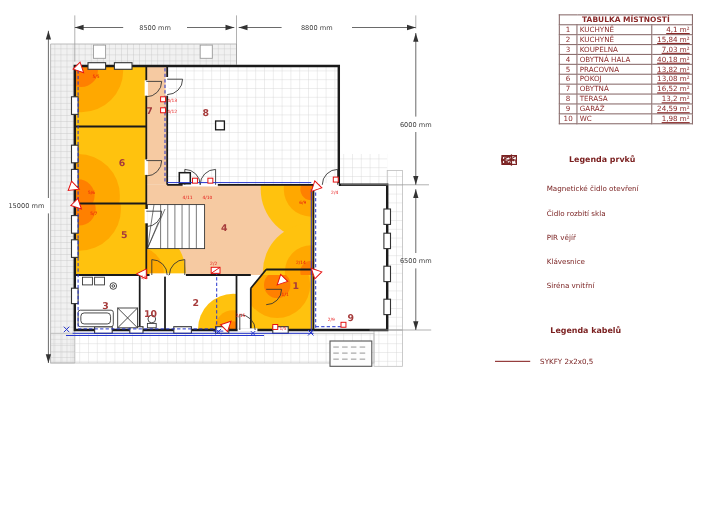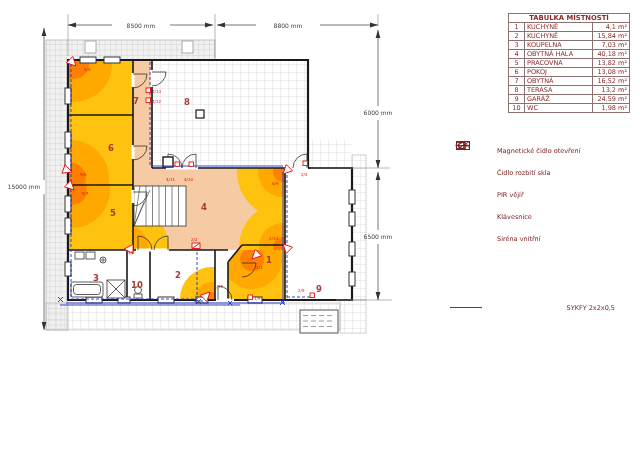--- a/index.html
+++ b/index.html
@@ -6,29 +6,29 @@
   .page{position:relative;width:640px;height:469px;background:#fff;overflow:hidden;
         font-family:"DejaVu Sans",sans-serif;}
   svg{position:absolute;left:0;top:0;}
 
   
   .room-table{position:absolute;left:508px;top:13px;width:122px;border-collapse:collapse;
               color:#8b2a2a;font-size:6.5px;line-height:8px;border-radius:14px;}
   .room-table td{border:1px solid #8d7070;padding:0 2px;height:8px;white-space:nowrap;}
   .room-table .tt{font-weight:bold;text-align:center;font-size:6.8px;}
   .room-table .num{width:11px;text-align:center;}
-  .room-table .area{width:32px;text-align:right;}
+  .room-table .area{width:32px;text-align:right;text-decoration:underline;}
 
   
   .legend{position:absolute;color:#7a2222;}
   .legend .ltitle{font-weight:bold;font-size:7.2px;text-align:center;margin-bottom:12px;color:#7a1f1f;}
   .lrow{display:flex;align-items:center;height:22px;}
   .lrow .sym{width:42px;display:flex;justify-content:center;}
   .lrow .lbl{font-size:6.5px;}
-  .cab-row{display:flex;align-items:center;height:23px;justify-content:space-between;}
+  .cab-row{display:flex;align-items:center;height:23px;}
   .cab-row .line{width:32px;height:0;margin-right:9px;}
   .cab-row .line.solid{border-top:1.2px solid #8b2a2a;}
   .cab-row .line.dashed{border-top:1.2px dashed #8b2a2a;}
   .cab-row .lbl{font-size:6.5px;}
 
   
   text{font-family:"DejaVu Sans",sans-serif;}
   .rm{font-size:8.5px;font-weight:bold;fill:#a63b3b;}
   .slbl{font-size:4px;fill:#e61010;}
   .dimt{font-size:6px;fill:#3c3c3c;}
@@ -386,20 +386,21 @@
         </tr>
   <tr>
           <td class="num">10</td>
           <td>WC</td>
           <td class="area">1,98 m²</td>
         </tr>
 </tbody>
     </table>
 
 <div class="legend" style="left:455px;top:140px;width:185px;">
+  <div class="ltitle">Legenda prvků</div>
   <div class="lrow">
     <span class="sym">
           <svg width="14" height="11">
             <rect x="4" y="2.5" width="6" height="6" fill="none" stroke="#7a2222" stroke-width="1"></rect>
           </svg>
         </span>
     <span class="lbl">Magnetické čidlo otevření</span>
   </div>
   <div class="lrow">
     <span class="sym">
@@ -433,19 +434,20 @@
           <svg width="16" height="11">
             <rect x="1.5" y="1.5" width="13" height="8" fill="none" stroke="#7a2222" stroke-width="1"></rect>
             <path d="M10,3.5 V7.5 M12,4.5 V6.5" stroke="#7a2222" stroke-width="1"></path>
           </svg>
         </span>
     <span class="lbl">Siréna vnitřní</span>
   </div>
 </div>
 
 <div class="legend" style="left:450px;top:296px;width:165px;">
+  <div class="ltitle">Legenda kabelů</div>
   <div class="cab-row">
     <span class="line solid"></span>
     <span class="lbl">SYKFY 2x2x0,5</span>
   </div>
 </div>
 
 </div>
 
 </body></html>

